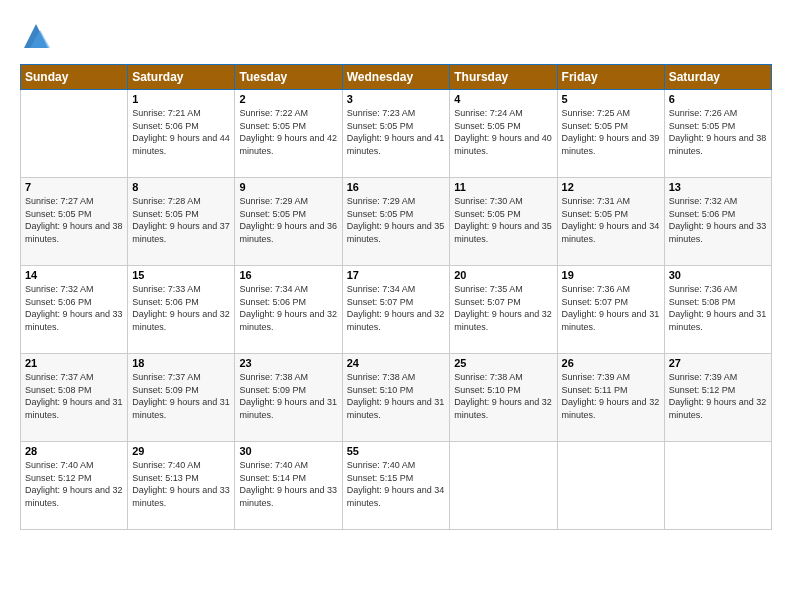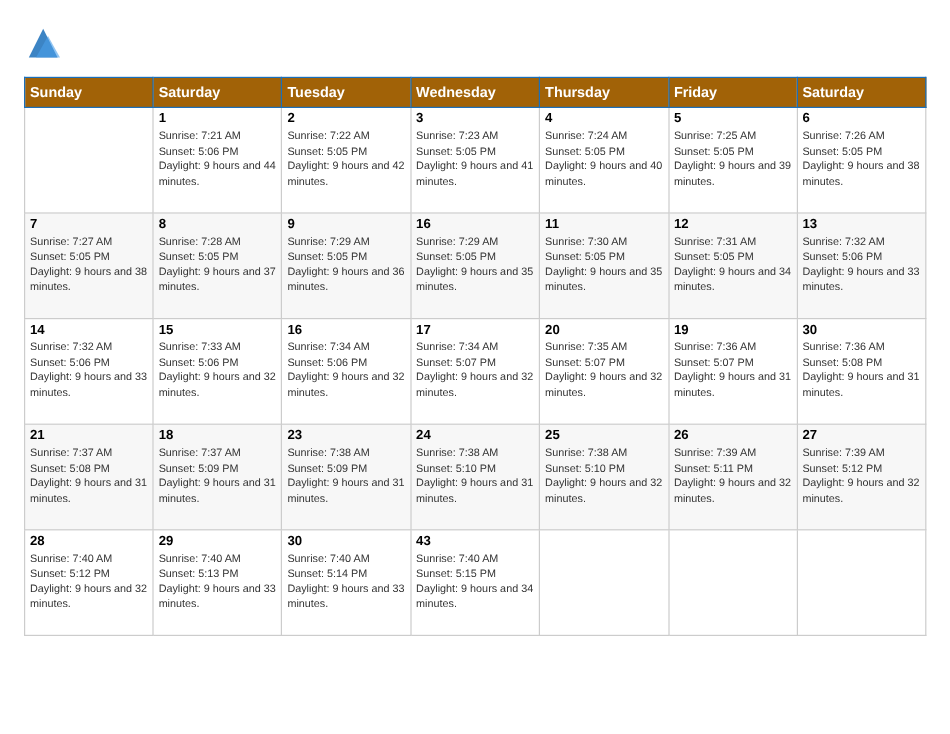--- a/index.html
+++ b/index.html
@@ -247,21 +247,21 @@
           </td>
           <td>
             <div class="day-num">29</div>
             <div class="day-info">Sunrise: 7:40 AM<br>Sunset: 5:13 PM<br>Daylight: 9 hours and 33 minutes.</div>
           </td>
           <td>
             <div class="day-num">30</div>
             <div class="day-info">Sunrise: 7:40 AM<br>Sunset: 5:14 PM<br>Daylight: 9 hours and 33 minutes.</div>
           </td>
           <td>
-            <div class="day-num">43</div>
+            <div class="day-num">55</div>
             <div class="day-info">Sunrise: 7:40 AM<br>Sunset: 5:15 PM<br>Daylight: 9 hours and 34 minutes.</div>
           </td>
           <td class="empty-cell"></td>
           <td class="empty-cell"></td>
           <td class="empty-cell"></td>
         </tr>
       </tbody>
   </table>
 </div>
 

